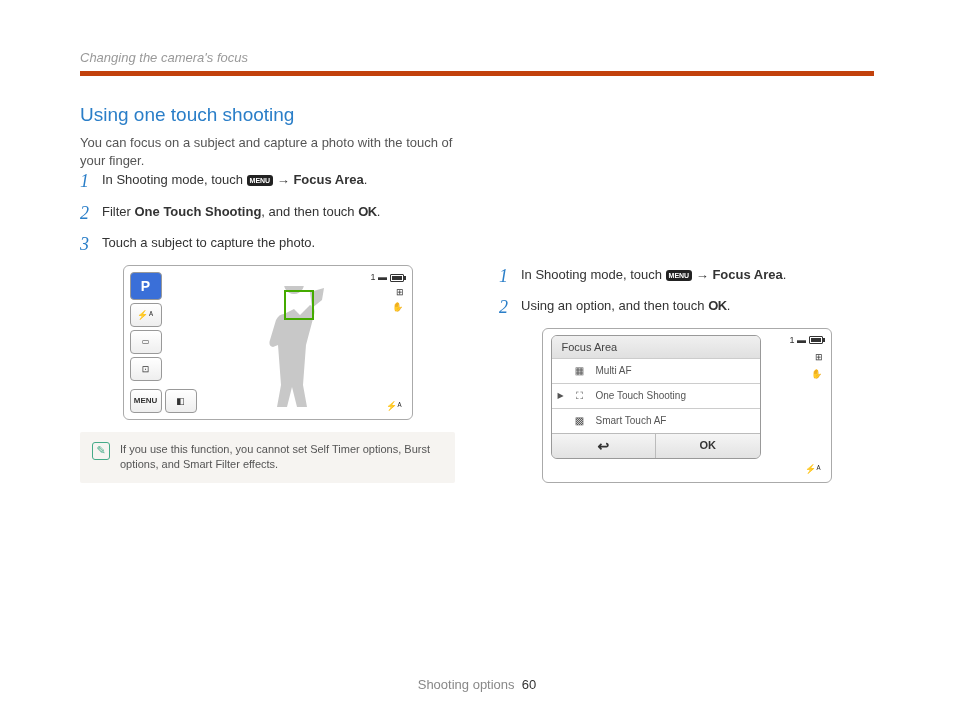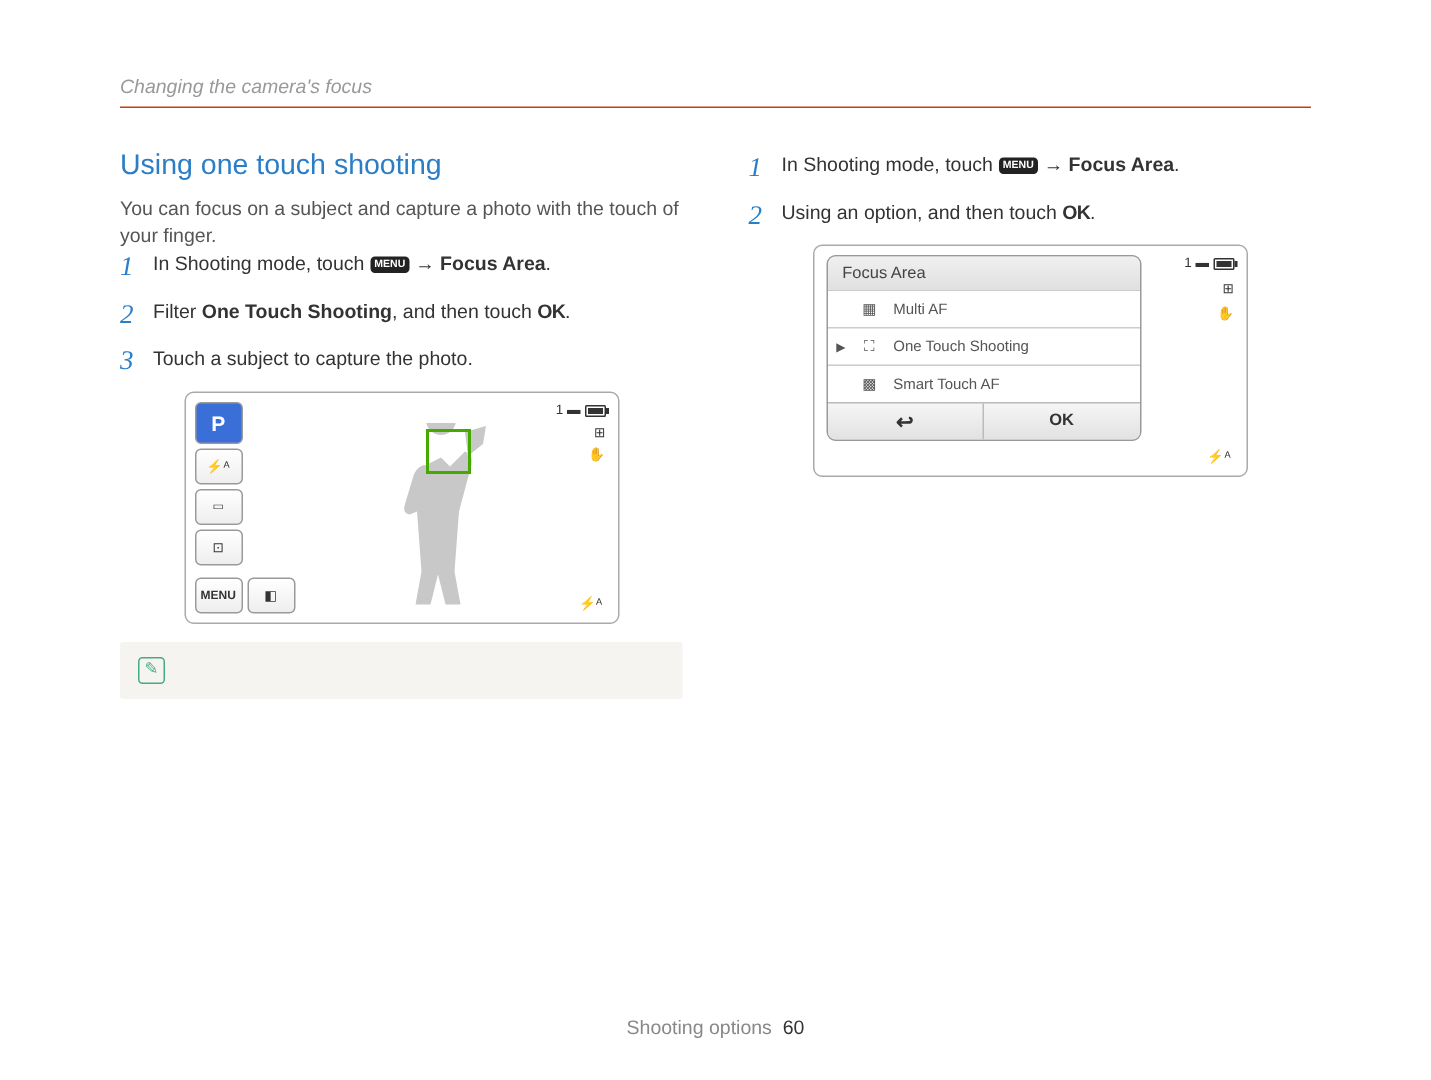--- a/index.html
+++ b/index.html
@@ -9,27 +9,28 @@
     background: #fff;
     font-family: Arial, Helvetica, sans-serif;
     color: #333;
     position: relative;
     padding: 50px 80px 40px 80px;
   }
   .header-line {
     font-size: 13px;
     color: #999;
     font-style: italic;
-    border-bottom: 1px solid #c2410c;
+    border-bottom: 5px solid #c2410c;
     padding-bottom: 6px;
     margin-bottom: 28px;
   }
   .columns {
     display: flex;
     gap: 44px;
+    align-items: flex-end;
   }
   .col {
     flex: 1;
   }
   h2.section-heading {
     color: #2a7ec8;
     font-weight: 400;
     font-size: 19px;
     margin-bottom: 8px;
   }
@@ -318,20 +319,21 @@
       </div>
       <svg class="silhouette" viewBox="0 0 80 125">
         <path fill="#c8c8c8" d="M40 8 a10 10 0 1 1 0.01 0 M30 28 q-5 0 -8 6 l-6 20 q-2 6 3 7 l5 -2 l3 40 l-4 22 h10 l5 -20 l5 20 h10 l-4 -22 l3 -40 l8 -30 q2 -8 -4 -10 l-10 10 l-6 -6 z M56 6 l14 -4 l-2 12 l-10 8 z"></path>
       </svg>
       <div class="focus-box"></div>
       <div style="position:absolute;right:10px;bottom:8px;font-size:9px;">⚡ᴬ</div>
     </div>
 
     <div class="note">
       <div class="note-icon">✎</div>
+      <div>If you use this function, you cannot set Self Timer options, Burst options, and Smart Filter effects.</div>
     </div>
   </div>
 
   <div class="col">
 
     <ol class="steps">
       <li>
         <span>In Shooting mode, touch </span><span class="menu-chip">MENU</span><span> → </span><span class="bold">Focus Area</span><span>.</span>
       </li>
       <li>

